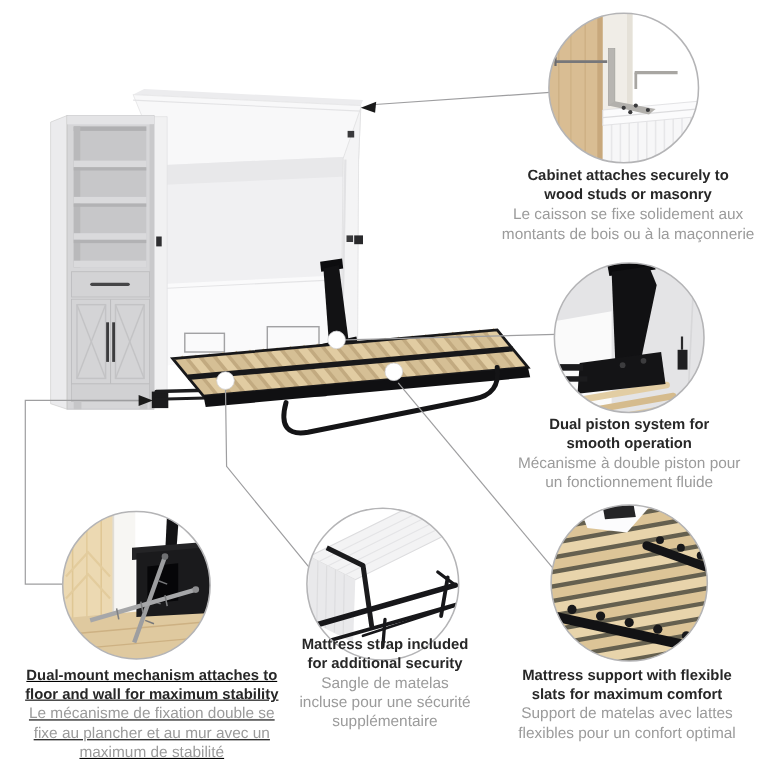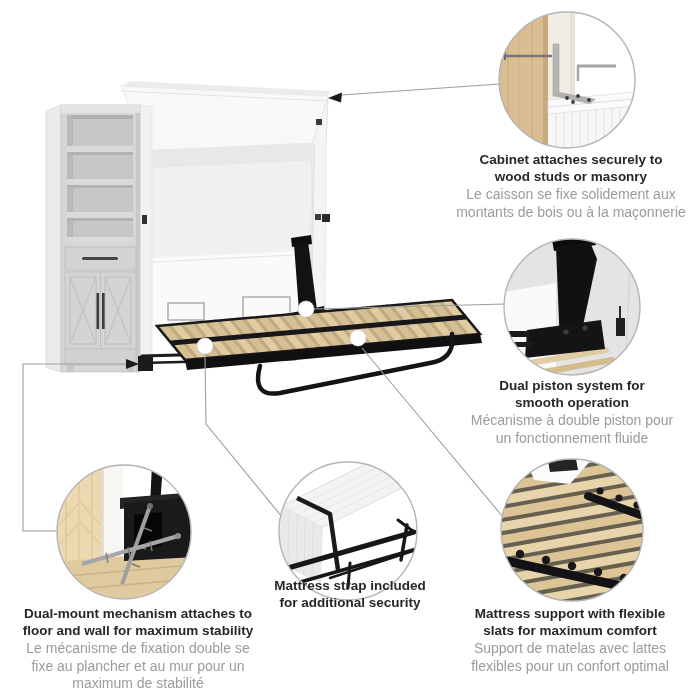--- a/index.html
+++ b/index.html
@@ -4,21 +4,21 @@
 <style>
   html,body{margin:0;padding:0;background:#ffffff;}
   #canvas{position:relative;width:700px;height:700px;overflow:hidden;
           font-family:"Liberation Sans","DejaVu Sans",sans-serif;background:#ffffff;}
   #scene{position:absolute;left:0;top:0;width:700px;height:700px;}
   .callout-text{position:absolute;text-align:center;}
   .callout-text .en{font-size:13.5px;line-height:17px;font-weight:700;color:#272727;white-space:pre-line;}
   .callout-text .fr{font-size:14px;line-height:17.5px;font-weight:400;color:#9b9b9b;white-space:pre-line;margin-top:1px;}
   #t1{left:413px;top:151px;width:316px;}
   #t2{left:417px;top:377px;width:310px;}
-  #t3{left:0px;top:605px;width:276px;}
+  #t3{left:0px;top:605px;width:276px;text-decoration:underline;}
   #t4{left:240px;top:577px;width:220px;}
   #t5{left:430px;top:605px;width:280px;}
 </style>
 </head>
 <body>
 
 <div id="canvas">
 
 <svg id="scene" width="700" height="700" viewBox="0 0 700 700" xmlns="http://www.w3.org/2000/svg">
 
@@ -354,26 +354,29 @@
 <div class="callout-text" id="t2">
   <div class="en">Dual piston system for
 smooth operation</div>
   <div class="fr">Mécanisme à double piston pour
 un fonctionnement fluide</div>
 </div>
 <div class="callout-text" id="t3">
   <div class="en">Dual-mount mechanism attaches to
 floor and wall for maximum stability</div>
   <div class="fr">Le mécanisme de fixation double se
-fixe au plancher et au mur pour un
+fixe au plancher et au mur avec un
 maximum de stabilité</div>
 </div>
 <div class="callout-text" id="t4">
   <div class="en">Mattress strap included
 for additional security</div>
+  <div class="fr">Sangle de matelas
+incluse pour une sécurité
+supplémentaire</div>
 </div>
 <div class="callout-text" id="t5">
   <div class="en">Mattress support with flexible
 slats for maximum comfort</div>
   <div class="fr">Support de matelas avec lattes
 flexibles pour un confort optimal</div>
 </div>
 
 </div>
 

